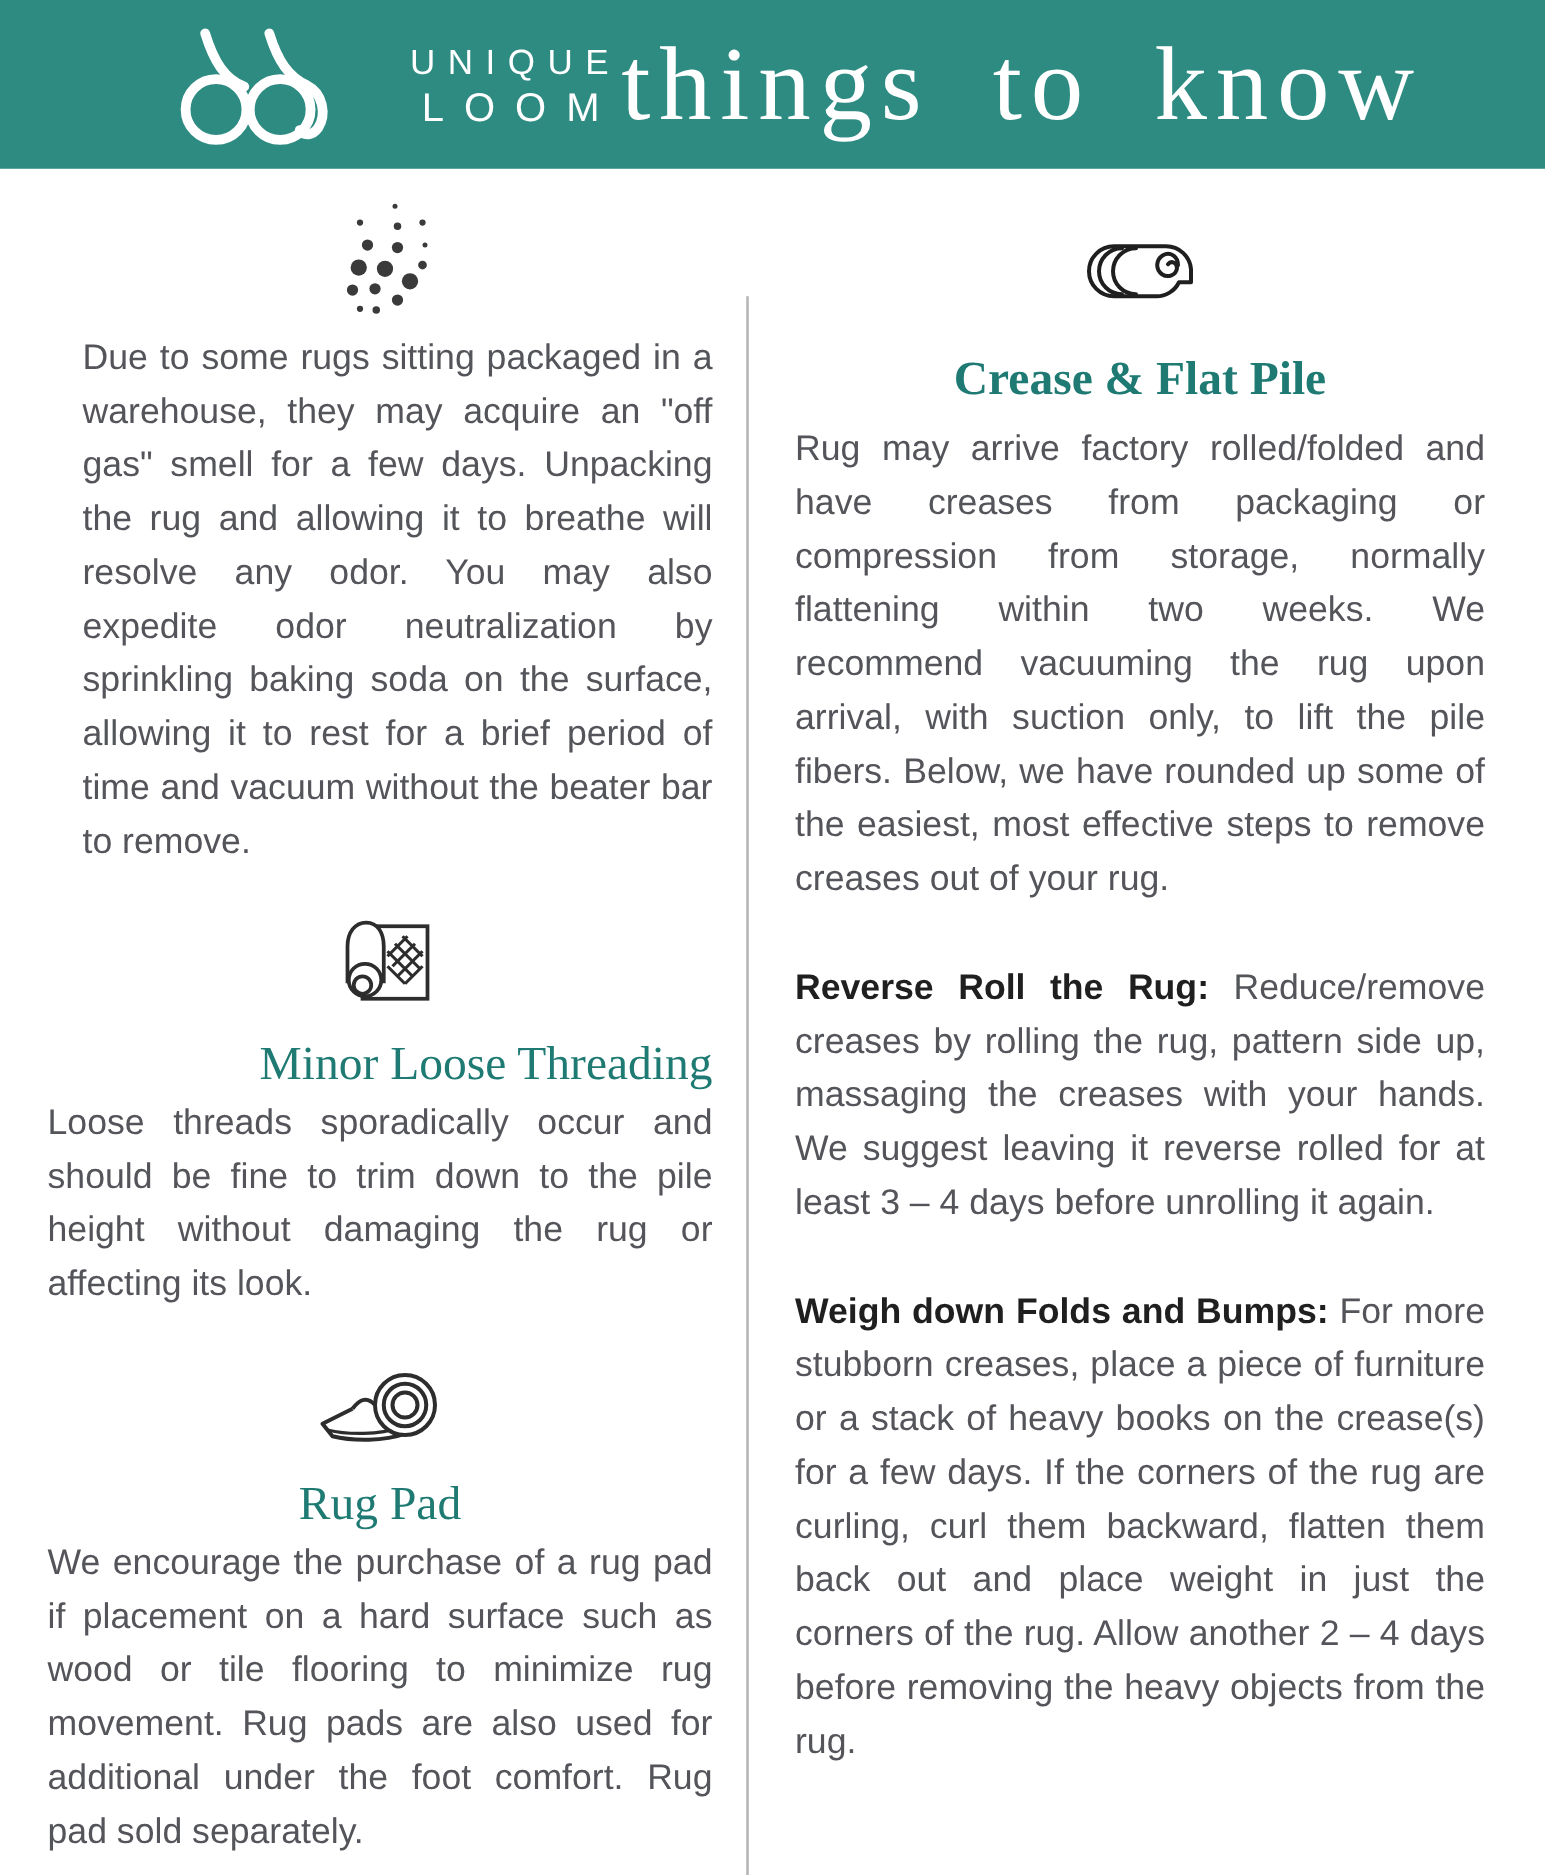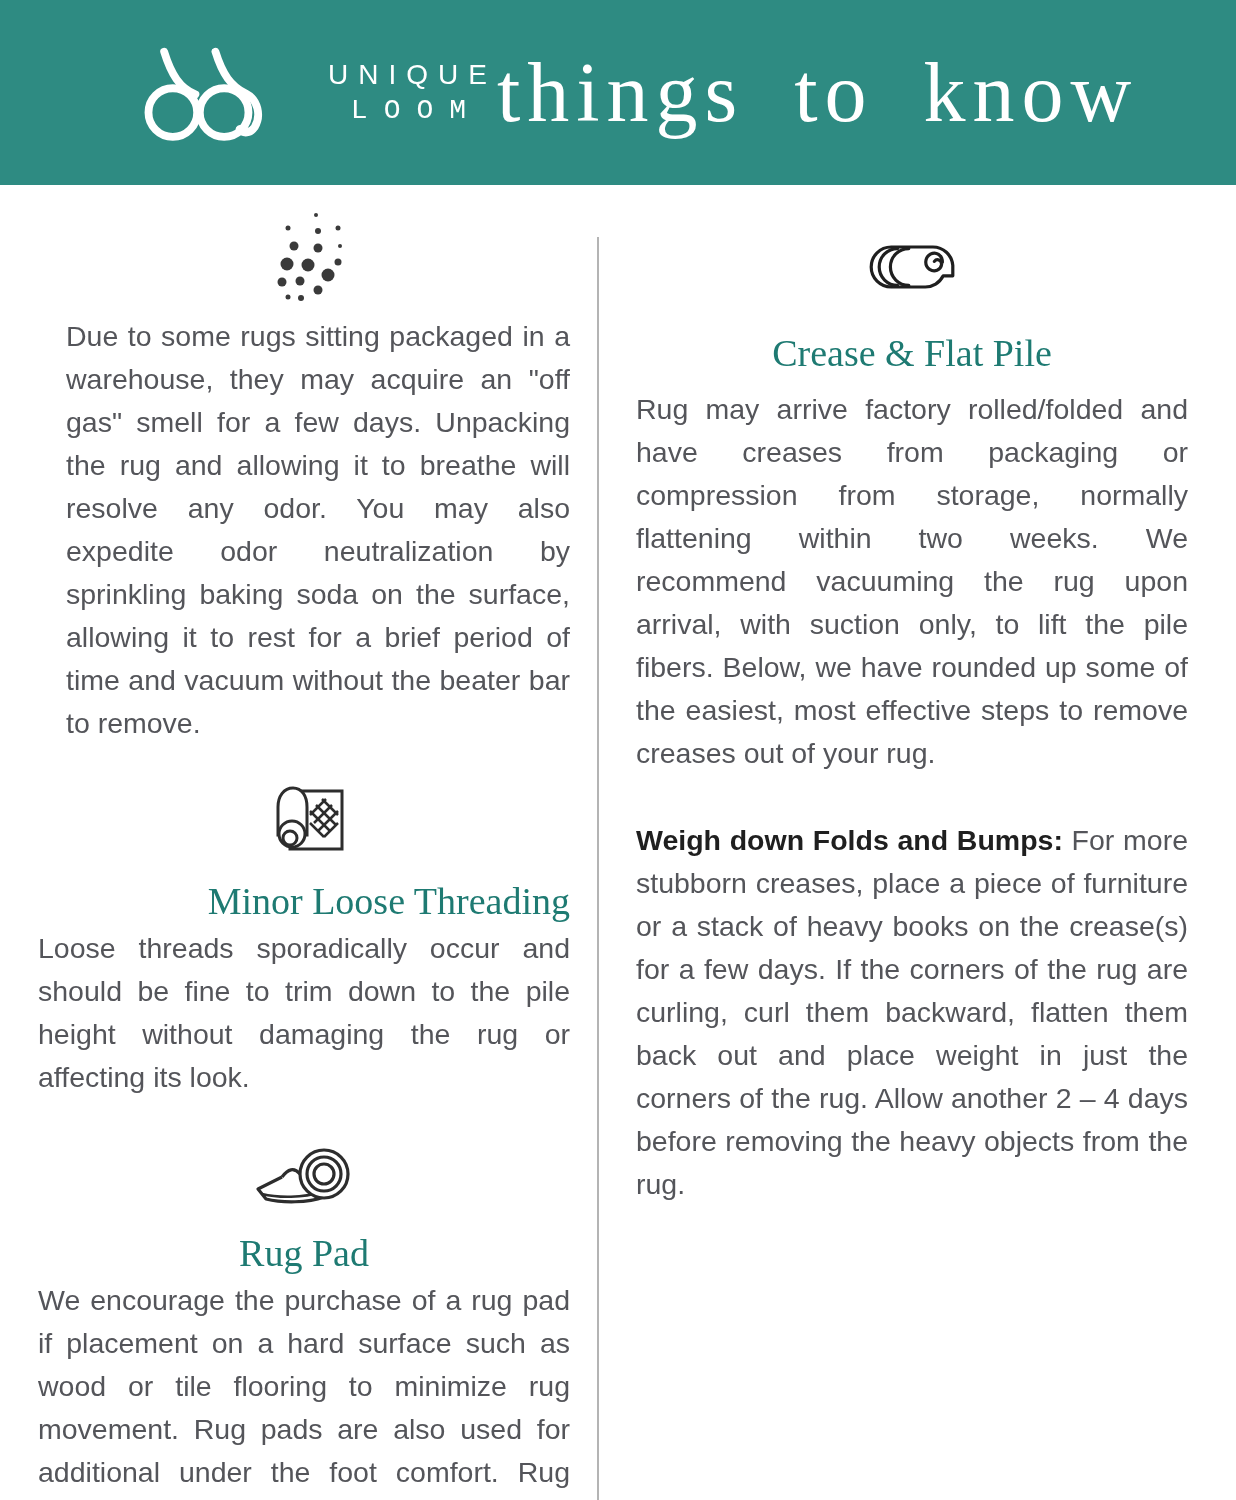--- a/index.html
+++ b/index.html
@@ -1,28 +1,28 @@
 <!DOCTYPE html>
 <html><head>
 <meta charset="utf-8">
 <style>
   * { margin:0; padding:0; box-sizing:border-box; }
   html,body { width:1236px; background:#ffffff; }
   body { height:1500px; position:relative; font-family:"Liberation Sans", sans-serif; overflow:hidden; }
 
   
   .header {
-    height:185px; background:#2E8B82;
+    height:135px; background:#2E8B82;
     display:flex; align-items:center;
   }
   .logo-wrap { margin-left:100px; display:flex; align-items:center; }
   .logo-glyph { width:210px; height:100px; }
   .brand-text { margin-left:18px; color:#ffffff; text-align:center; }
   .brand-line1 { font-size:28px; letter-spacing:10px; line-height:36px; font-weight:400; }
-  .brand-line2 { font-size:28px; letter-spacing:16px; line-height:36px; font-weight:400; text-indent:8px;font-family:Liberation Mono, monospace; }
+  .brand-line2 { font-size:32px; letter-spacing:16px; line-height:36px; font-weight:400; text-indent:8px; }
   .header-title {
     font-family:"Liberation Serif", serif; color:#ffffff;
     font-size:84px; letter-spacing:7px; word-spacing:22px;
     white-space:nowrap;
   }
 
   
   .content { display:grid; grid-template-columns:598px 638px; }
   .col-left  { padding:0 28px 0 38px; }
   .col-right { padding:0 48px 0 38px; }
@@ -48,21 +48,21 @@
   .odor-title      { margin-top:10px; }
   .odor-body       { margin-top:6px;margin-left:28px; }
   .thread-icon-row { margin-top:32px; }
   .thread-title    { margin-top:22px;text-align:right; }
   .thread-body     { margin-top:4px; }
   .pad-icon-row    { margin-top:42px; }
   .pad-title       { margin-top:24px; }
   .pad-body        { margin-top:4px; }
 
   .crease-icon-row { margin-top:58px; }
-  .crease-title    { margin-top:40px; }
+  .crease-title    { margin-top:40px;font-weight:bold; }
   .crease-body     { margin-top:13px; }
 
   svg { display:block; }
 </style>
 </head>
 <body>
 
 <div class="header">
   <div class="logo-wrap">
     <svg class="logo-glyph" viewBox="0 0 150 115" fill="none" stroke="#ffffff" stroke-width="9" stroke-linecap="round">
@@ -149,17 +149,18 @@
       <svg width="92" height="48" viewBox="0 0 112 60" fill="none" stroke="#1f1f1f" stroke-width="4" stroke-linejoin="round" stroke-linecap="round">
         <path d="M30,5 A25,25 0 0 0 30,55 L72,55 A25,25 0 0 0 95,41 L107,41 L107,28 A25,25 0 0 0 82,5 Z"></path>
         <path d="M38,7 A23,23 0 0 0 38,53"></path>
         <path d="M52,7 A23,23 0 0 0 52,53"></path>
         <path d="M94,24 C94,15 86,10 79,14 C72,18 71,28 78,33 C84,37 92,34 93,27 C93,21 87,19 84,23"></path>
       </svg>
     </div>
     <div class="section-title crease-title">Crease &amp; Flat Pile</div>
     <p class="body-text crease-body">Rug may arrive factory rolled/folded and have creases from packaging or compression from storage, normally flattening within two weeks. We recommend vacuuming the rug upon arrival, with suction only, to lift the pile fibers. Below, we have rounded up some of the easiest, most effective steps to remove creases out of your rug.</p>
 
+    <p class="body-text tip"><span class="tip-label">Reverse Roll the Rug:</span><span> Reduce/remove creases by rolling the rug, pattern side up, massaging the creases with your hands. We suggest leaving it reverse rolled for at least 3 – 4 days before unrolling it again.</span></p>
 
     <p class="body-text tip"><span class="tip-label">Weigh down Folds and Bumps:</span><span> For more stubborn creases, place a piece of furniture or a stack of heavy books on the crease(s) for a few days. If the corners of the rug are curling, curl them backward, flatten them back out and place weight in just the corners of the rug. Allow another 2 – 4 days before removing the heavy objects from the rug.</span></p>
 
   </div>
 </div>
 
 </body></html>

